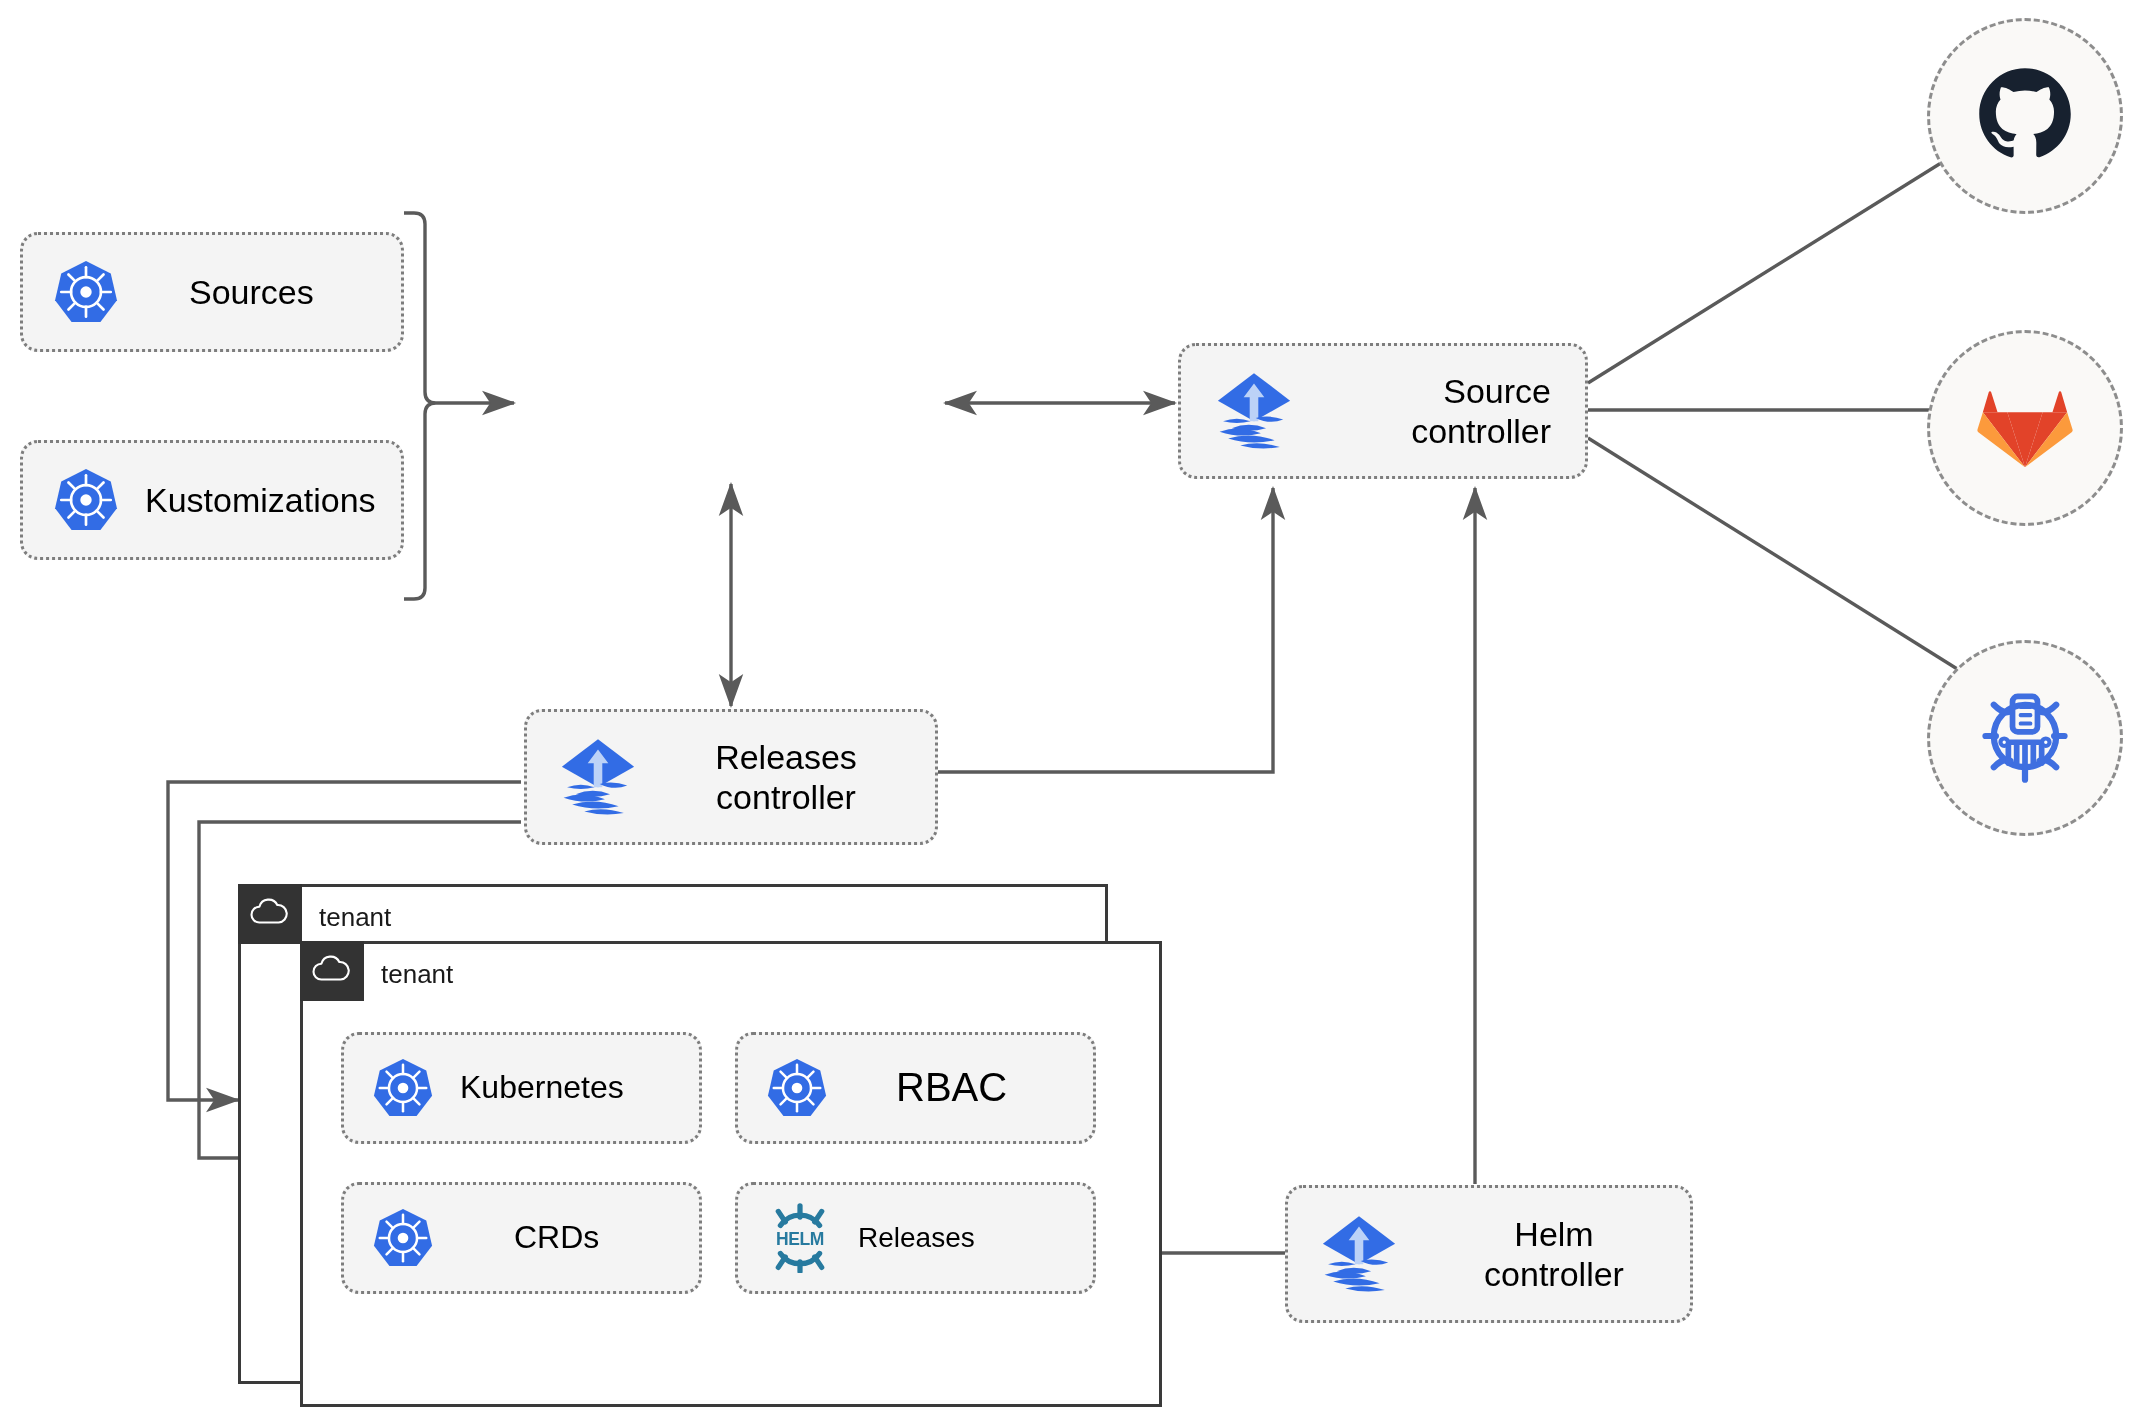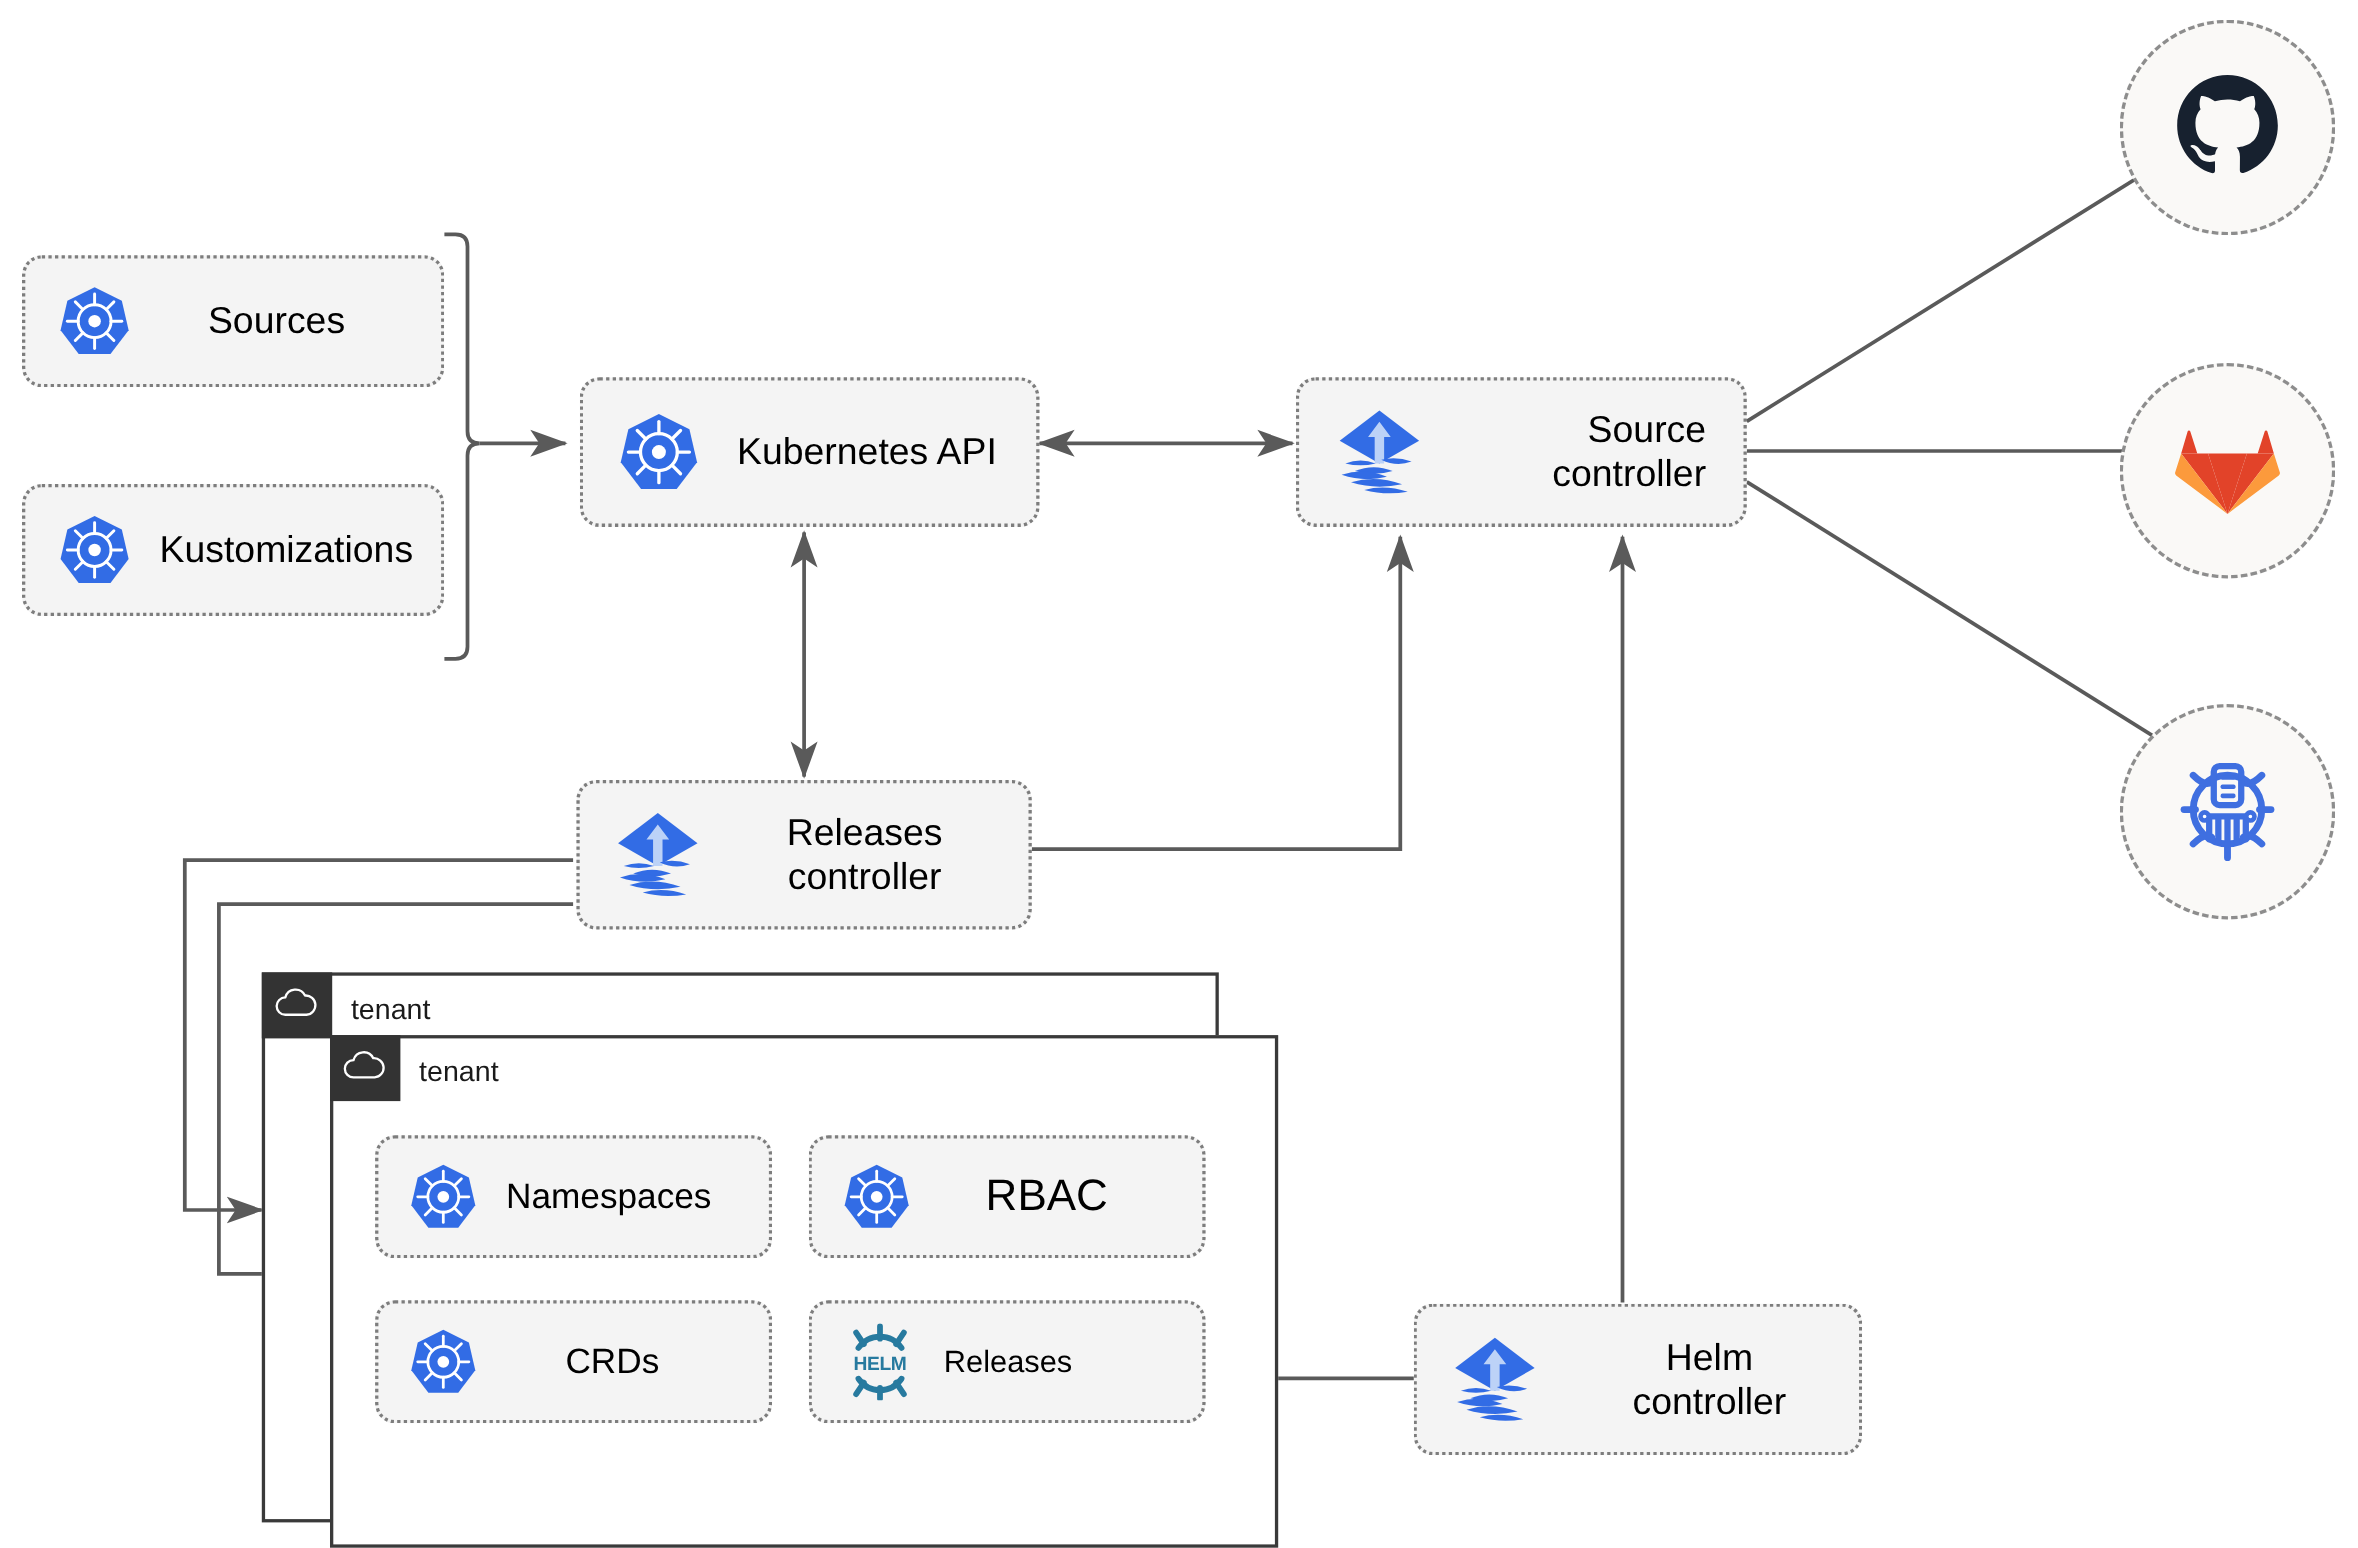--- a/index.html
+++ b/index.html
@@ -176,40 +176,20 @@
           <path d="M21.7 21.7 L15 15"></path>
             <path d="M42.3 42.3 L49 49"></path>
           <path d="M21.7 42.3 L15 49"></path>
             <path d="M42.3 21.7 L49 15"></path>
         </g>
       </svg>
     </span>
     <span class="label" style="margin-left:26px;">Kustomizations</span>
   </div>
 
-  <div class="node" style="left:527px; top:343px; width:418px; height:136px; padding-left:32px;">
-    <span class="icon" style="width:74px;height:74px;">
-      <svg viewBox="0 0 64 64" width="74" height="74" aria-hidden="true">
-        <path d="M32 2 L56 14 L62 40 L46 61 L18 61 L2 40 L8 14 Z" fill="#326ce5"></path>
-        <g fill="none" stroke="#ffffff" stroke-width="2.6" stroke-linecap="round">
-          <circle cx="32" cy="32" r="5.5" fill="#ffffff" stroke="none"></circle>
-          <circle cx="32" cy="32" r="14.5"></circle>
-          <path d="M32 17.5 L32 8"></path>
-            <path d="M32 46.5 L32 56"></path>
-          <path d="M17.5 32 L8 32"></path>
-            <path d="M46.5 32 L56 32"></path>
-          <path d="M21.7 21.7 L15 15"></path>
-            <path d="M42.3 42.3 L49 49"></path>
-          <path d="M21.7 42.3 L15 49"></path>
-            <path d="M42.3 21.7 L49 15"></path>
-        </g>
-      </svg>
-    </span>
-    <span class="label" style="margin-left:34px;">Kubernetes API</span>
-  </div>
 
   <div class="node" style="left:1178px; top:343px; width:410px; height:136px; padding-left:30px;">
     <span class="icon" style="width:86px;height:86px;">
       <svg viewBox="0 0 100 100" width="86" height="86" aria-hidden="true">
         <path d="M50 6 L92 38 L50 62 L8 38 Z" fill="#326ce5"></path>
         <path d="M50 18 L62 34 L55 34 L55 62 L45 62 L45 34 L38 34 Z" fill="#bcd2f7"></path>
         <g fill="#326ce5">
           <path d="M14 62 Q30 56 46 62 Q30 66 14 62 Z"></path>
           <path d="M24 70 Q44 62 64 70 Q44 76 24 70 Z"></path>
           <path d="M10 74 Q34 66 58 76 Q34 82 10 74 Z"></path>
@@ -353,21 +333,21 @@
             <path d="M32 46.5 L32 56"></path>
           <path d="M17.5 32 L8 32"></path>
             <path d="M46.5 32 L56 32"></path>
           <path d="M21.7 21.7 L15 15"></path>
             <path d="M42.3 42.3 L49 49"></path>
           <path d="M21.7 42.3 L15 49"></path>
             <path d="M42.3 21.7 L49 15"></path>
         </g>
       </svg>
     </span>
-    <span class="label" style="margin-left:26px; font-size:32px;">Namespaces</span>
+    <span class="label" style="margin-left:26px; font-size:32px;">Kubernetes</span>
   </div>
 
   <div class="node" style="left:735px; top:1032px; width:361px; height:112px; padding-left:28px;">
     <span class="icon" style="width:62px;height:62px;">
       <svg viewBox="0 0 64 64" width="62" height="62" aria-hidden="true">
         <path d="M32 2 L56 14 L62 40 L46 61 L18 61 L2 40 L8 14 Z" fill="#326ce5"></path>
         <g fill="none" stroke="#ffffff" stroke-width="2.6" stroke-linecap="round">
           <circle cx="32" cy="32" r="5.5" fill="#ffffff" stroke="none"></circle>
           <circle cx="32" cy="32" r="14.5"></circle>
           <path d="M32 17.5 L32 8"></path>

